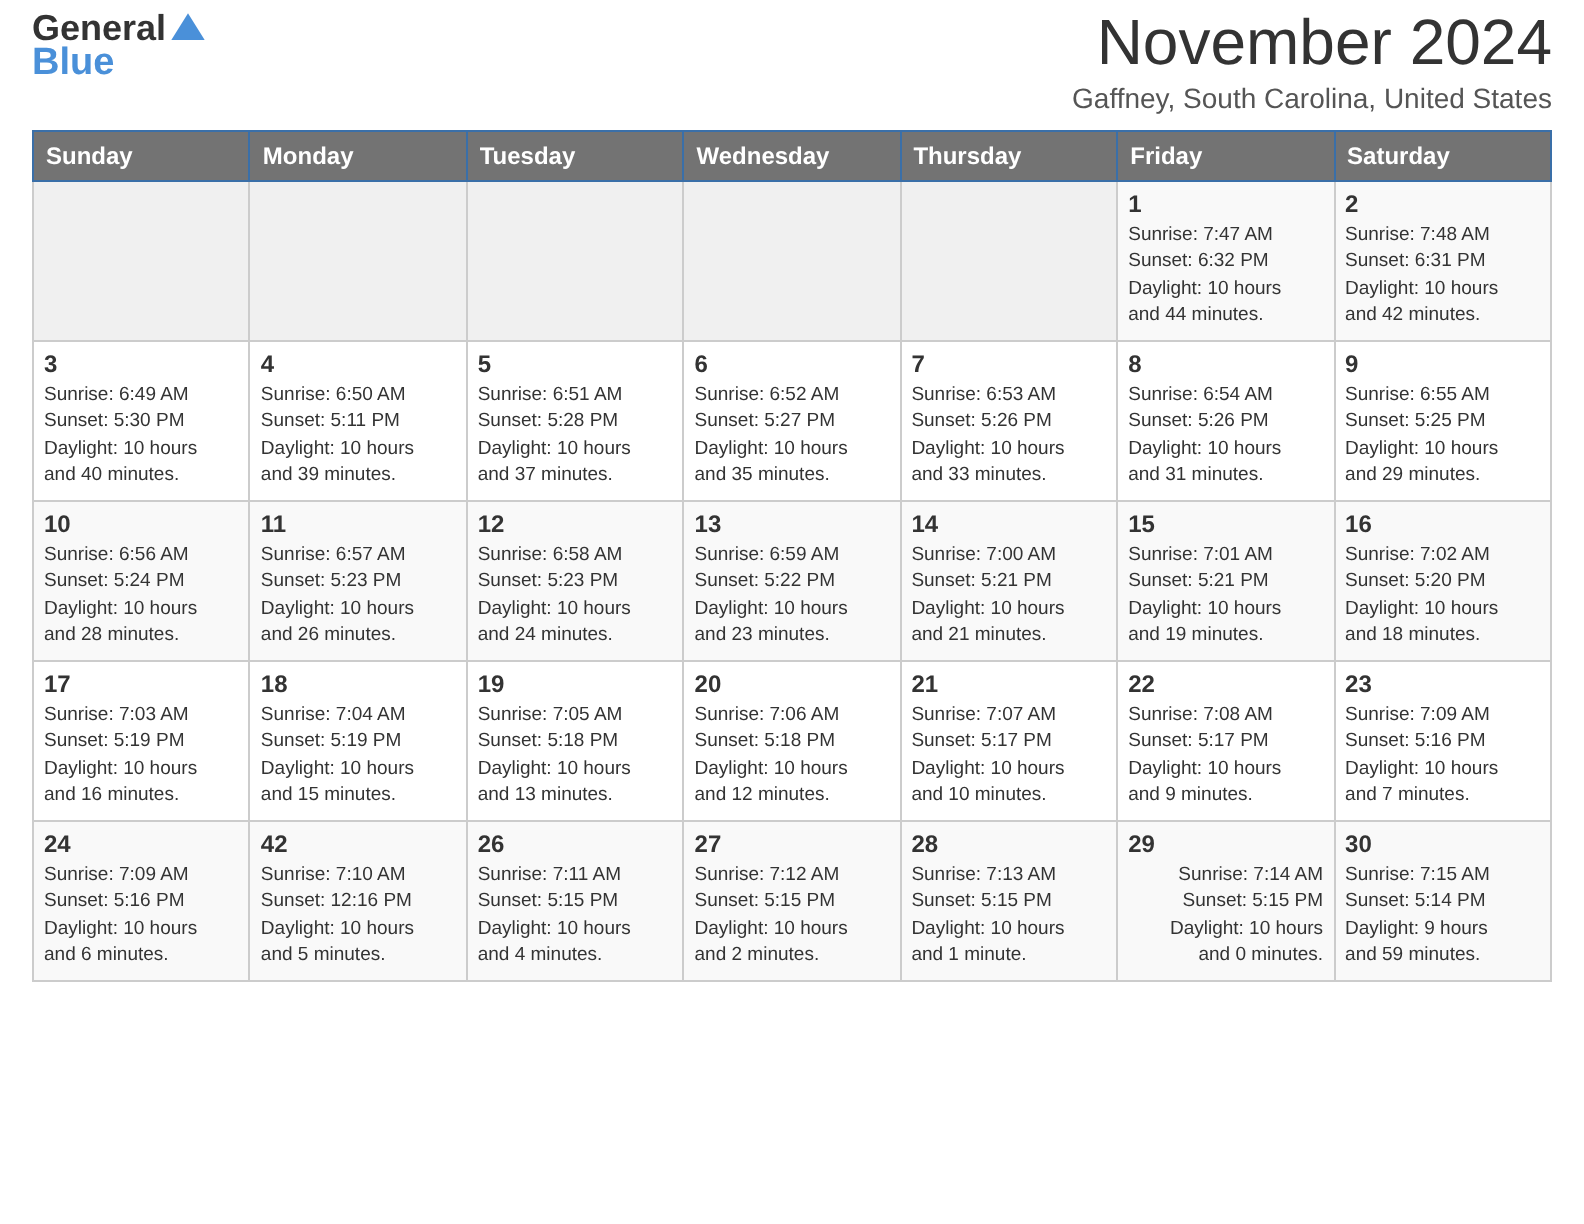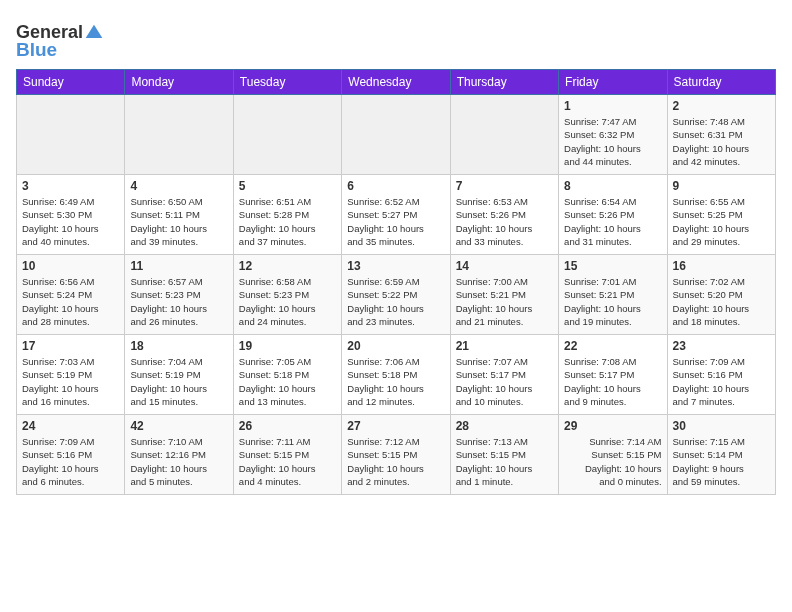--- a/index.html
+++ b/index.html
@@ -6,21 +6,21 @@
     body {
       font-family: Arial, sans-serif;
       background: #fff;
       width: 792px;
       height: 612px;
       overflow: hidden;
     }
     .page {
       width: 792px;
       height: 444px;
-      padding: 22px 16px 8px 16px;
+      padding: 4px 16px 8px 16px;
       display: flex;
       flex-direction: column;
     }
     .header {
       display: flex;
       justify-content: space-between;
       align-items: flex-start;
       margin-bottom: 8px;
     }
     .logo {
@@ -57,26 +57,26 @@
       margin-top: 2px;
     }
     .calendar {
       flex: 1;
       border: 1px solid #ccc;
       border-collapse: collapse;
       width: 100%;
       table-layout: fixed;
     }
     .calendar th {
-      background-color: #6d28d9;
+      background-color: #737373;
       color: #fff;
       text-align: left;
       padding: 5px 6px;
       font-size: 12px;
-      font-weight: normal;
+      font-weight: bold;
       border: 1px solid #3a6fa8;
     }
     .calendar td {
       border: 1px solid #ccc;
       vertical-align: top;
       padding: 4px 5px;
       font-size: 10px;
       color: #333;
       background: #fff;
       height: 80px;
@@ -115,20 +115,24 @@
       <div class="logo-text">
         <span class="logo-general">General</span>
         <svg class="logo-icon" viewBox="0 0 24 24" xmlns="http://www.w3.org/2000/svg">
           <polygon points="12,2 22,18 2,18" fill="#4a90d9"></polygon>
         </svg>
       </div>
       <div style="margin-top:-4px;">
         <span class="logo-blue" style="color:#4a90d9; font-size:19px; font-weight:bold;">Blue</span>
       </div>
     </div>
+    <div class="title-area">
+      <div class="month-title">November 2024</div>
+      <div class="location">Gaffney, South Carolina, United States</div>
+    </div>
   </div>
 
   <table class="calendar">
     <thead>
       <tr>
         <th><span>Sunday</span></th>
         <th><span>Monday</span></th>
         <th><span>Tuesday</span></th>
         <th><span>Wednesday</span></th>
         <th><span>Thursday</span></th>

